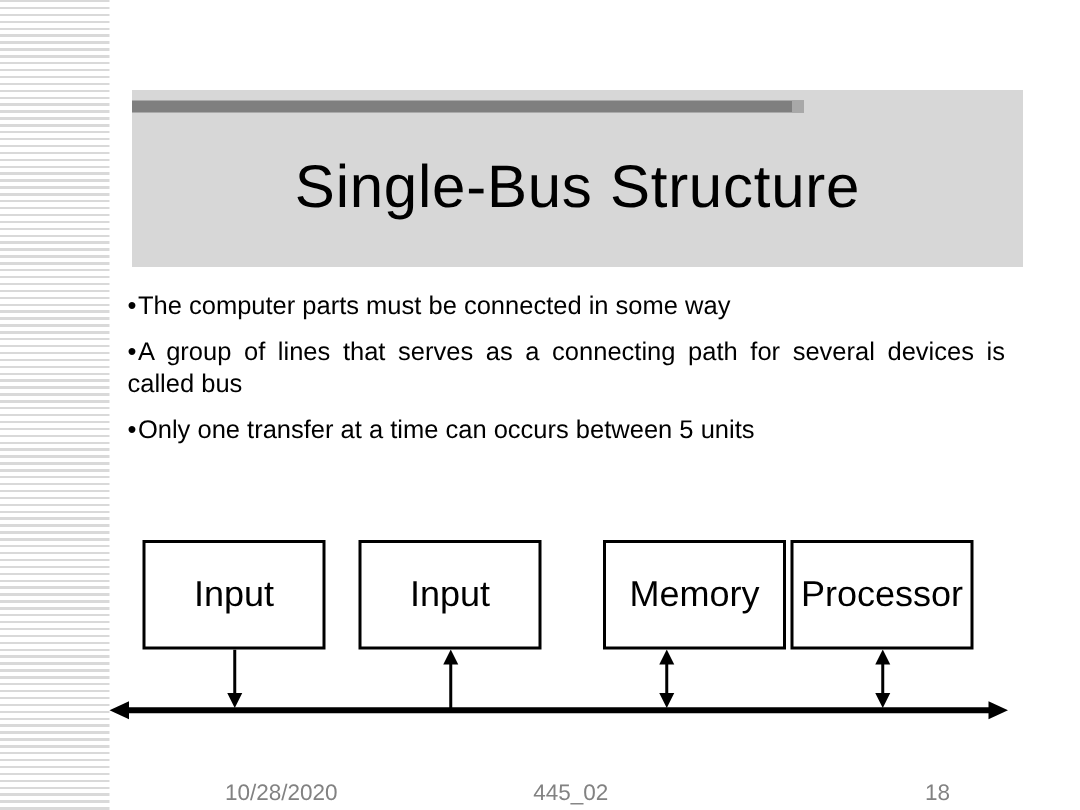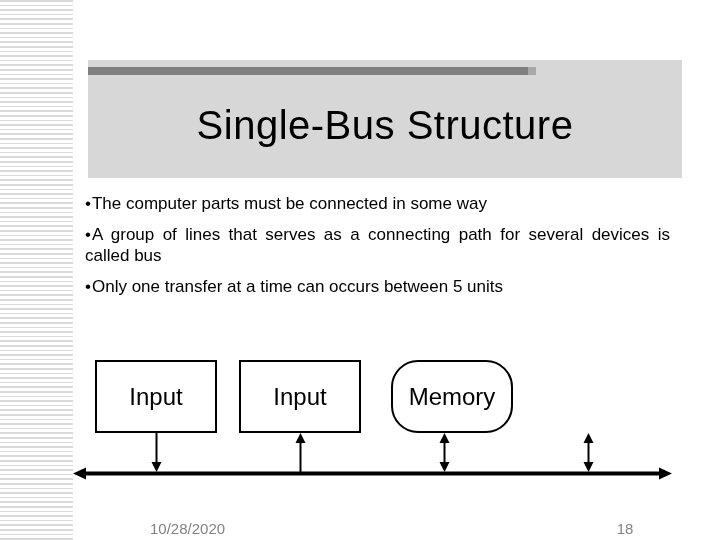--- a/index.html
+++ b/index.html
@@ -91,21 +91,21 @@
     box-sizing: border-box;
     border: 2px solid var(--diagram_line, #000);
     background: #ffffff;
     display: flex;
     align-items: center;
     justify-content: center;
     font-size: 24px;
   }
   .box-input     { left: 95px; }
   .box-output    { left: 239px; }
-  .box-memory    { left: 391px; border-radius: 27px; }
+  .box-memory    { left: 402px; }
   .box-processor { left: 527px; }
 
   
   .footer-item {
     position: absolute;
     top: 520px;
     font-size: 15px;
     color: var(--footer_text_color, #808080);
   }
   .footer-date   { left: 150px; width: 137px; }
@@ -155,17 +155,21 @@
 
   <div class="device-box box-input">
     <span>Input</span>
   </div>
   <div class="device-box box-output">
     <span>Input</span>
   </div>
   <div class="device-box box-memory">
     <span>Memory</span>
   </div>
+  <div class="device-box box-processor">
+    <span>Processor</span>
+  </div>
 
   <div class="footer-item footer-date">10/28/2020</div>
+  <div class="footer-item footer-text">445_02</div>
   <div class="footer-item footer-number">18</div>
 
 </div>
 
 </body></html>

